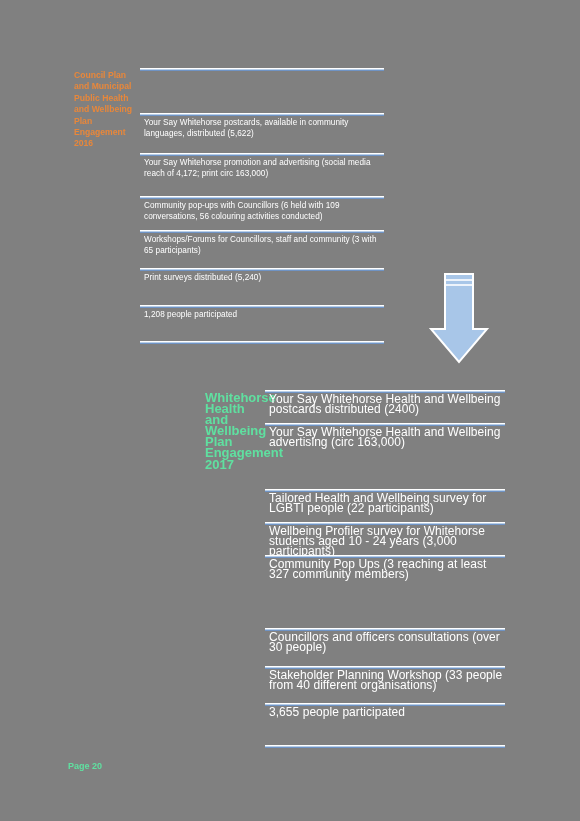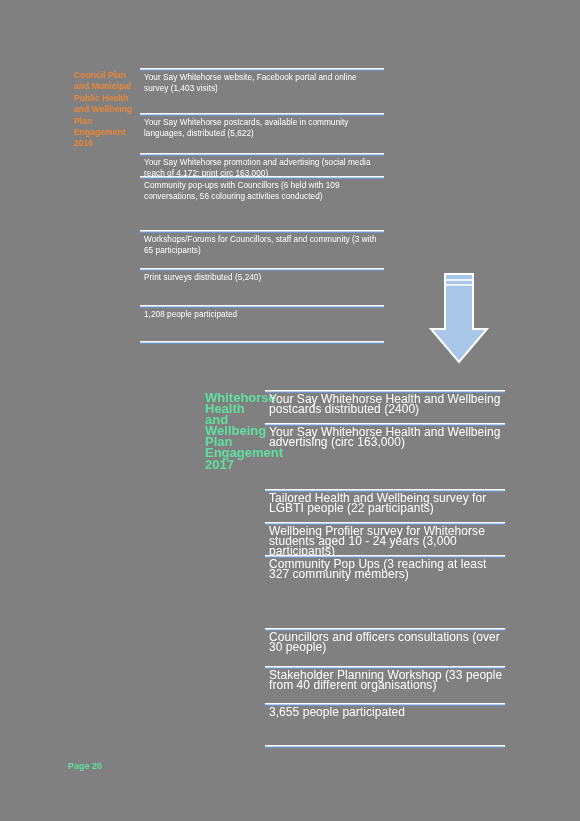--- a/index.html
+++ b/index.html
@@ -121,34 +121,33 @@
 <body>
 
 <div class="slide">
 
   <div id="block-2016">
 
     <div id="label-2016">Council Plan and Municipal Public Health and Wellbeing Plan Engagement 2016</div>
 
     <div class="row" style="top:0px;height:40px;">
       <div class="row-rule"></div>
-      <div class="row-text">Your Say Whitehorse website, Facebook portal and online survey (1,403 visits)</div>
     </div>
 
     <div class="row" style="top:45px;height:40px;">
       <div class="row-rule"></div>
       <div class="row-text">Your Say Whitehorse postcards, available in community languages, distributed (5,622)</div>
     </div>
 
     <div class="row" style="top:85px;height:40px;">
       <div class="row-rule"></div>
       <div class="row-text">Your Say Whitehorse promotion and advertising (social media reach of 4,172; print circ 163,000)</div>
     </div>
 
-    <div class="row" style="top:108px;height:33px;">
+    <div class="row" style="top:128px;height:33px;">
       <div class="row-rule"></div>
       <div class="row-text">Community pop-ups with Councillors (6 held with 109 conversations, 56 colouring activities conducted)</div>
     </div>
 
     <div class="row" style="top:162px;height:40px;">
       <div class="row-rule"></div>
       <div class="row-text">Workshops/Forums for Councillors, staff and community (3 with 65 participants)</div>
     </div>
 
     <div class="row" style="top:200px;height:36px;">

